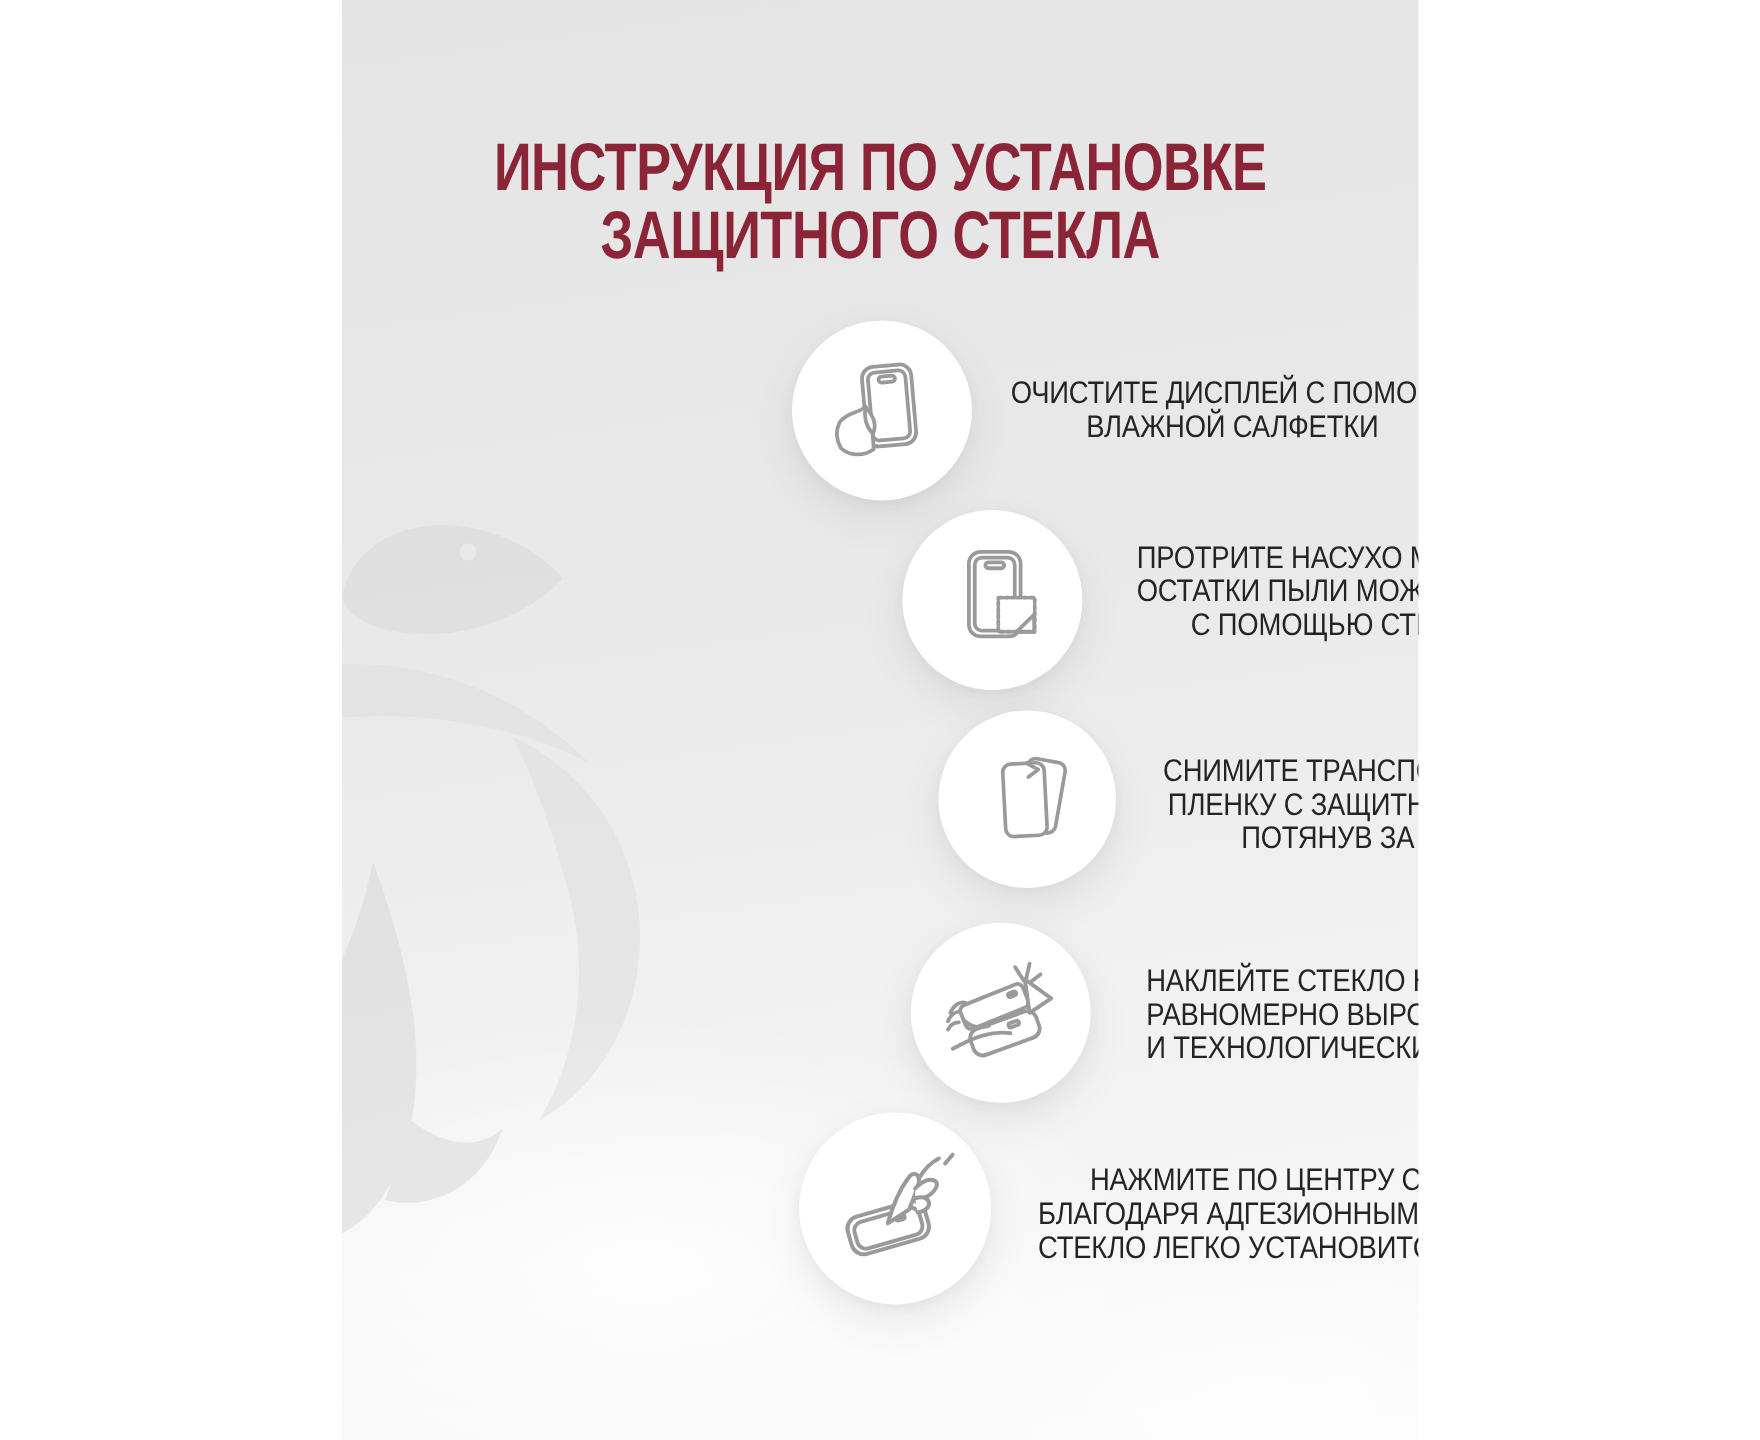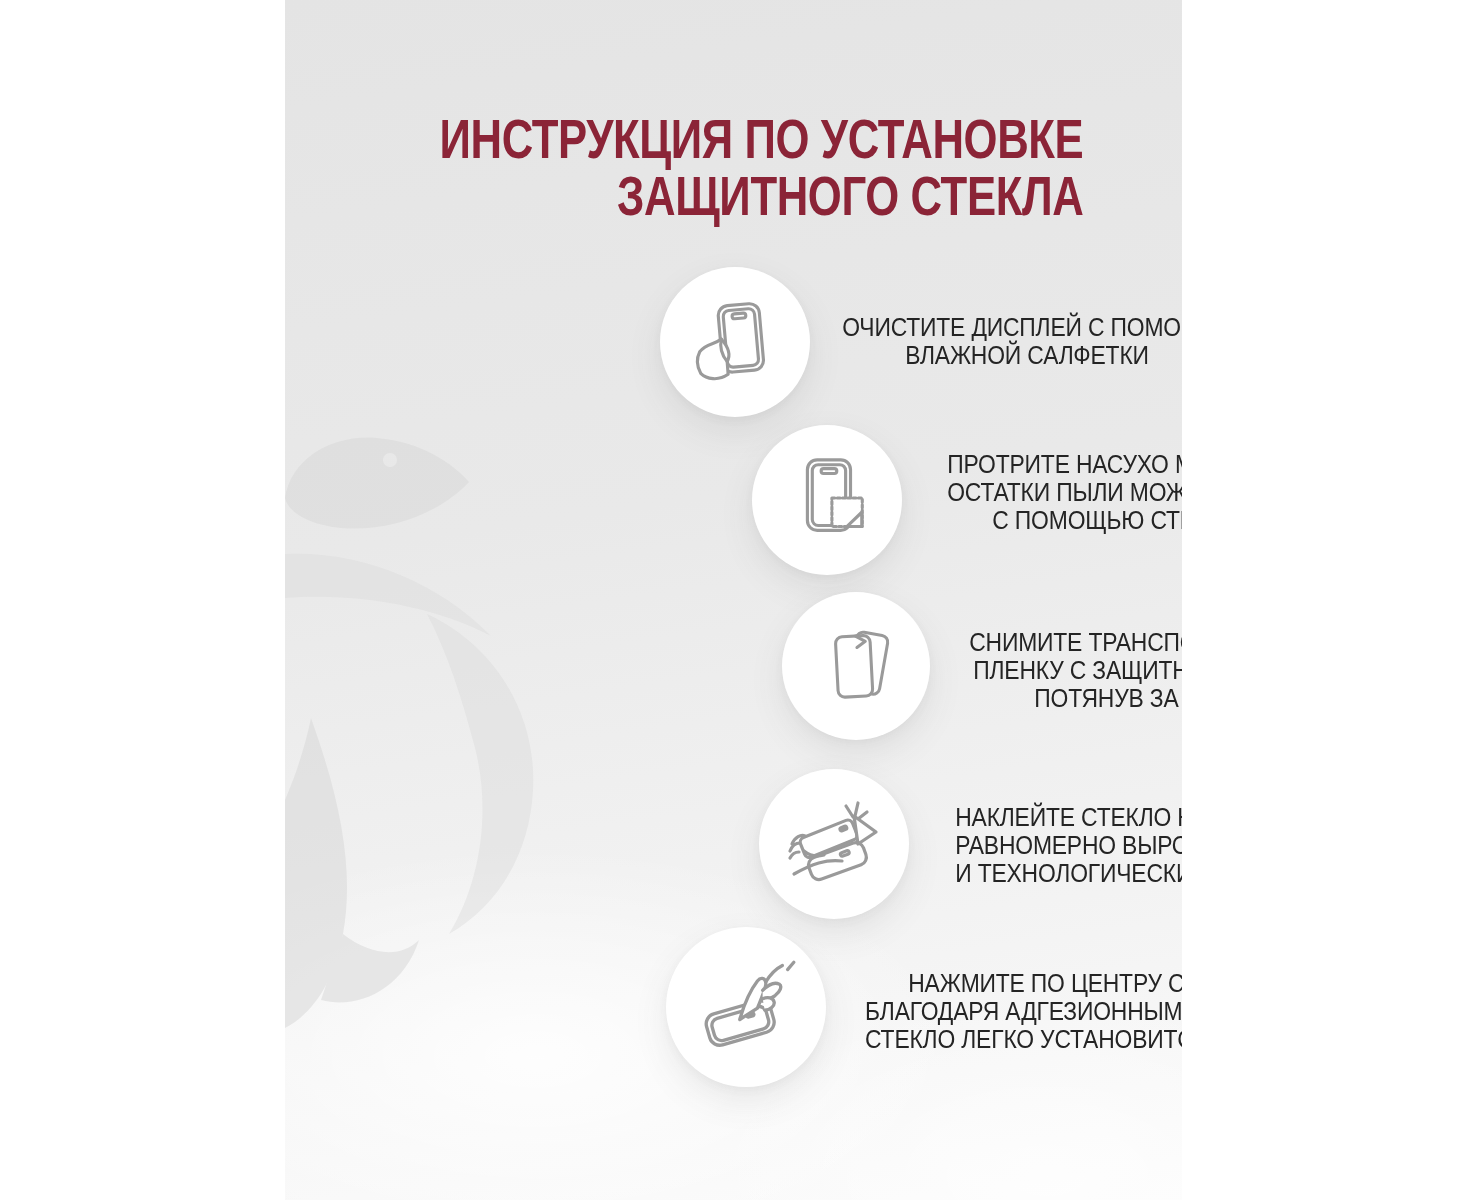--- a/index.html
+++ b/index.html
@@ -9,21 +9,21 @@
   }
   .poster{
     position:absolute;left:285px;top:0;width:897px;height:1200px;overflow:hidden;
     background:
       radial-gradient(ellipse 620px 300px at 28% 88%, rgba(255,255,255,0.85), rgba(255,255,255,0) 70%),
       radial-gradient(ellipse 500px 260px at 85% 98%, rgba(255,255,255,0.7), rgba(255,255,255,0) 70%),
       linear-gradient(172deg,#e4e4e4 0%,#e9e9e9 42%,#f3f3f3 76%,#fbfbfb 100%);
   }
   .watermark{position:absolute;left:0;top:418px;width:430px;height:660px;opacity:0.55;}
   .title{
-    position:absolute;left:0;top:110px;width:897px;text-align:right;
+    position:absolute;left:0;top:110px;width:897px;text-align:center;
     color:#8b2437;font-weight:bold;font-size:56px;line-height:57px;letter-spacing:-0.5px;
   }
   .title .tline{transform:scaleX(0.78);transform-origin:50% 50%;white-space:nowrap;}
   .badge{
     position:absolute;border-radius:50%;background:#ffffff;
     box-shadow:0 14px 34px rgba(80,80,80,0.10), 0 3px 10px rgba(80,80,80,0.05);
     display:flex;align-items:center;justify-content:center;
   }
   .badge svg{display:block;}
   .step-text{

